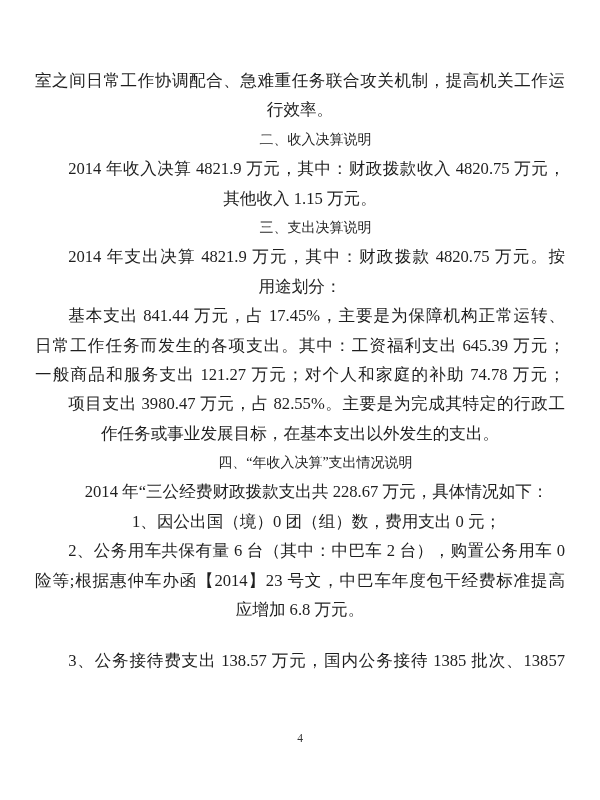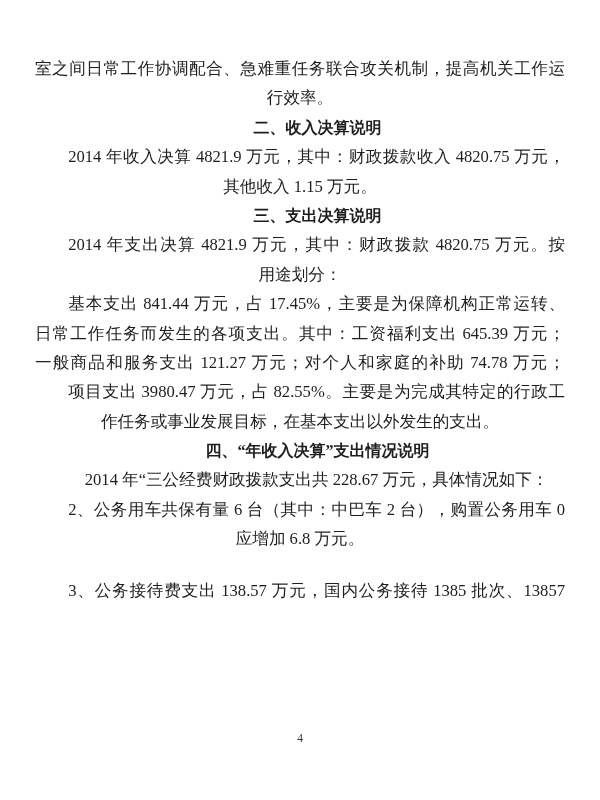--- a/index.html
+++ b/index.html
@@ -12,41 +12,41 @@
     width: 600px;
     height: 800px;
     background: #ffffff;
     font-family: "Liberation Serif", "DejaVu Serif", serif;
     color: #1e1e1e;
     overflow: hidden;
   }
   .body-text {
     position: absolute;
     left: 35px;
-    top: 54px;
+    top: 66px;
     width: 530px;
   }
   .ln {
     height: 29.4px;
     line-height: 29.4px;
     font-size: 16.6px;
     text-align: center;
     white-space: nowrap;
   }
   .jst {
     white-space: normal;
     text-align: justify;
     text-align-last: justify;
   }
   .ind {
     text-indent: 2em;
   }
   .hd {
-    font-weight: 700;
-    font-size: 16px;
+    font-weight: 400;
+    font-size: 14px;
     text-indent: 2.2em;
     white-space: nowrap;
   }
   .gap {
     margin-top: 22px;
   }
   .pageno {
     position: absolute;
     top: 732px;
     left: 0;
@@ -69,18 +69,20 @@
     <div class="ln hd">三、支出决算说明</div>
     <div class="ln ind jst">2014 年支出决算 4821.9 万元，其中：财政拨款 4820.75 万元。按</div>
     <div class="ln">用途划分：</div>
     <div class="ln ind jst">基本支出 841.44 万元，占 17.45%，主要是为保障机构正常运转、</div>
     <div class="ln jst">日常工作任务而发生的各项支出。其中：工资福利支出 645.39 万元；</div>
     <div class="ln jst">一般商品和服务支出 121.27 万元；对个人和家庭的补助 74.78 万元；</div>
     <div class="ln ind jst">项目支出 3980.47 万元，占 82.55%。主要是为完成其特定的行政工</div>
     <div class="ln">作任务或事业发展目标，在基本支出以外发生的支出。</div>
     <div class="ln hd">四、“年收入决算”支出情况说明</div>
     <div class="ln ind">2014 年“三公经费财政拨款支出共 228.67 万元，具体情况如下：</div>
+    <div class="ln ind">1、因公出国（境）0 团（组）数，费用支出 0 元；</div>
     <div class="ln ind jst">2、公务用车共保有量 6 台（其中：中巴车 2 台），购置公务用车 0</div>
+    <div class="ln jst">险等;根据惠仲车办函【2014】23 号文，中巴车年度包干经费标准提高</div>
     <div class="ln">应增加 6.8 万元。</div>
     <div class="ln ind jst gap">3、公务接待费支出 138.57 万元，国内公务接待 1385 批次、13857</div>
   </div>
   <div class="pageno">4</div>
 </div>
 
 </body></html>

